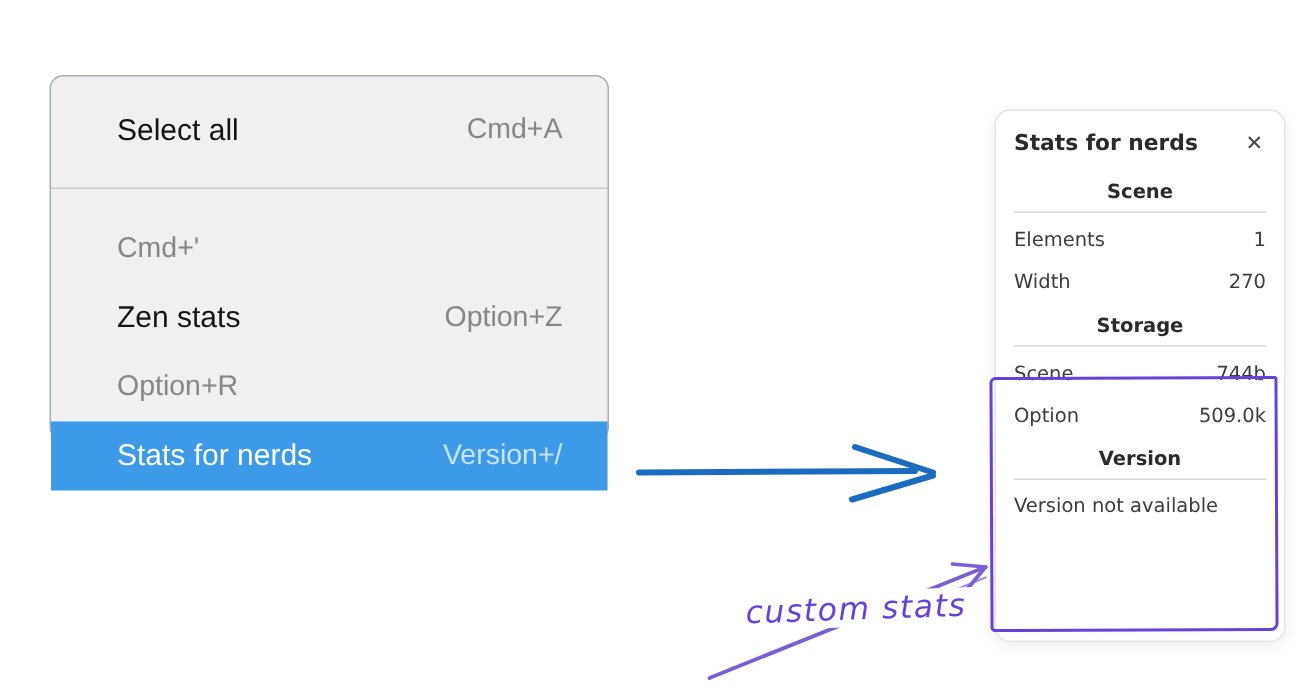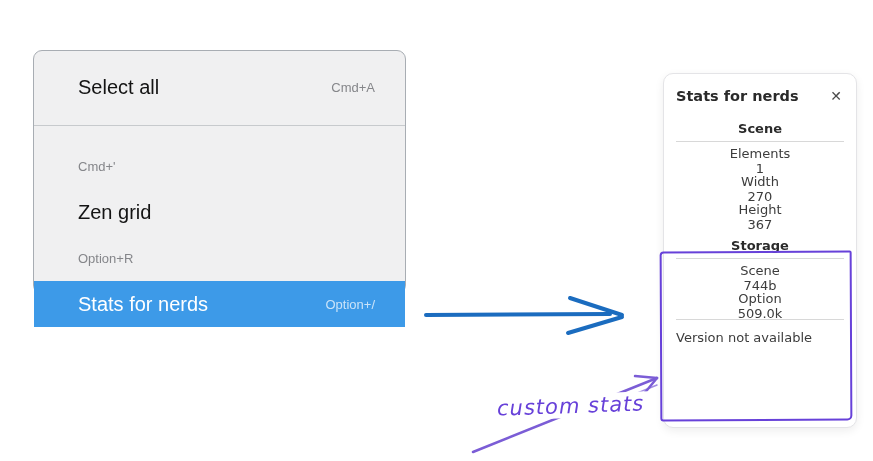--- a/index.html
+++ b/index.html
@@ -9,39 +9,39 @@
   
   .menu {
     position: absolute; left: 33px; top: 50px; width: 373px; height: 244px;
     background: #f0f0f1; border: 1px solid #a8adb3; border-radius: 9px;
     padding: 13px 0; font-size: 20px;
   }
   .menu-item {
     height: 46px; display: flex; align-items: center; justify-content: space-between;
     padding: 0 30px 0 44px; color: #141414; cursor: default;
   }
-  .menu-item .shortcut { color: #85868a; font-size: 13px; }
+  .menu-item .shortcut { color: #85868a; font-size: 19px; }
   .menu-item.selected { background: #3d9ae8; color: #ffffff; }
   .menu-item.selected .shortcut { color: rgba(255,255,255,0.72); }
   .menu-divider { height: 1px; background: #c7cacd; margin: 15px 0 17px 0; }
 
   
   .panel {
     position: absolute; left: 663px; top: 73px; width: 194px; height: 355px;
     background: #ffffff; border: 1px solid #e4e4e7; border-radius: 10px;
     box-shadow: 0 3px 10px rgba(0,0,0,0.07);
     padding: 13px 12px; font-family: "DejaVu Sans", sans-serif;
     font-size: 13px; color: #3c3c3c;
   }
   .panel-title-row { display: flex; justify-content: space-between; align-items: center; margin-bottom: 16px; }
   .panel-title { font-weight: bold; font-size: 14.5px; color: #2a2a2a; }
   .close-btn { color: #4a4a4a; font-size: 14px; cursor: pointer; line-height: 1; padding: 2px; }
   .sec-head { text-align: center; font-weight: bold; font-size: 13px; color: #2a2a2a; margin: 8px 0 5px 0; }
   .sec-rule { border: none; border-top: 1px solid #d8d8d8; margin: 0 0 4px 0; }
-  .stat-row { display: flex; justify-content: space-between; align-items: center; height: 28px; flex-direction: column; }
+  .stat-row { display: flex; justify-content: space-between; align-items: center; height: 28px; }
   .stat-note { height: 26px; display: flex; align-items: center; }
 
   
   .storage-outline {
     position: absolute; left: 660px; top: 251px; width: 192px; height: 170px;
     border: 2px solid #6741d9; border-radius: 4px 2px 5px 3px;
     transform: rotate(-0.25deg); pointer-events: none;
   }
 
   
@@ -63,28 +63,29 @@
 <div class="menu">
   <div class="menu-item">
     <span>Select all</span>
     <span class="shortcut">Cmd+A</span>
   </div>
   <div class="menu-divider"></div>
   <div class="menu-item">
     <span class="shortcut">Cmd+'</span>
   </div>
   <div class="menu-item">
-    <span>Zen grid</span>
+    <span>Zen stats</span>
+    <span class="shortcut">Option+Z</span>
   </div>
   <div class="menu-item">
     <span class="shortcut">Option+R</span>
   </div>
   <div class="menu-item selected">
     <span>Stats for nerds</span>
-    <span class="shortcut">Option+/</span>
+    <span class="shortcut">Version+/</span>
   </div>
 </div>
 
 <svg class="flow-arrow" width="212" height="44" viewBox="0 0 212 44">
   <g fill="none" stroke-width="4" stroke-linecap="round" stroke="#1b6cbf">
     <line x1="8" y1="22" x2="192" y2="21"></line>
     <line x1="152" y1="5" x2="204" y2="22"></line>
     <line x1="150" y1="40" x2="204" y2="24"></line>
   </g>
 </svg>
@@ -99,40 +100,37 @@
     <div class="sec-head">Scene</div>
     <hr class="sec-rule">
     <div class="stat-row">
       <span>Elements</span>
       <span>1</span>
     </div>
     <div class="stat-row">
       <span>Width</span>
       <span>270</span>
     </div>
-    <div class="stat-row">
-      <span>Height</span>
-      <span>367</span>
-    </div>
   </div>
 
   <div class="sec">
     <div class="sec-head">Storage</div>
     <hr class="sec-rule">
     <div class="stat-row">
       <span>Scene</span>
       <span>744b</span>
     </div>
     <div class="stat-row">
       <span>Option</span>
       <span>509.0k</span>
     </div>
   </div>
 
   <div class="sec">
+    <div class="sec-head">Version</div>
     <hr class="sec-rule">
     <div class="stat-note">Version not available</div>
   </div>
 </div>
 
 <div class="storage-outline"></div>
 
 <svg class="annot-arrow" width="215" height="95" viewBox="0 0 215 95">
   <g fill="none" stroke-linecap="round" stroke="#7b5dd6">
     <line x1="15" y1="86" x2="199" y2="12" stroke-width="2.5"></line>

